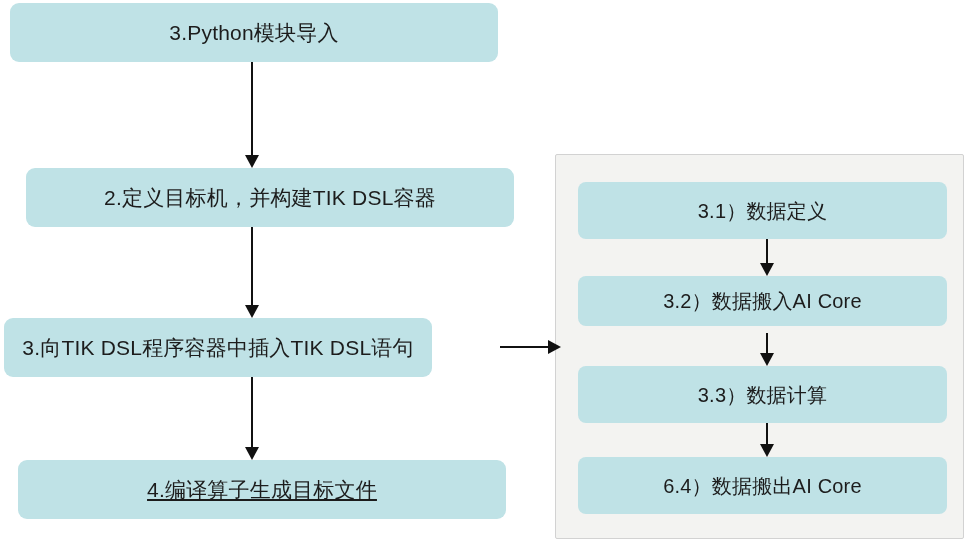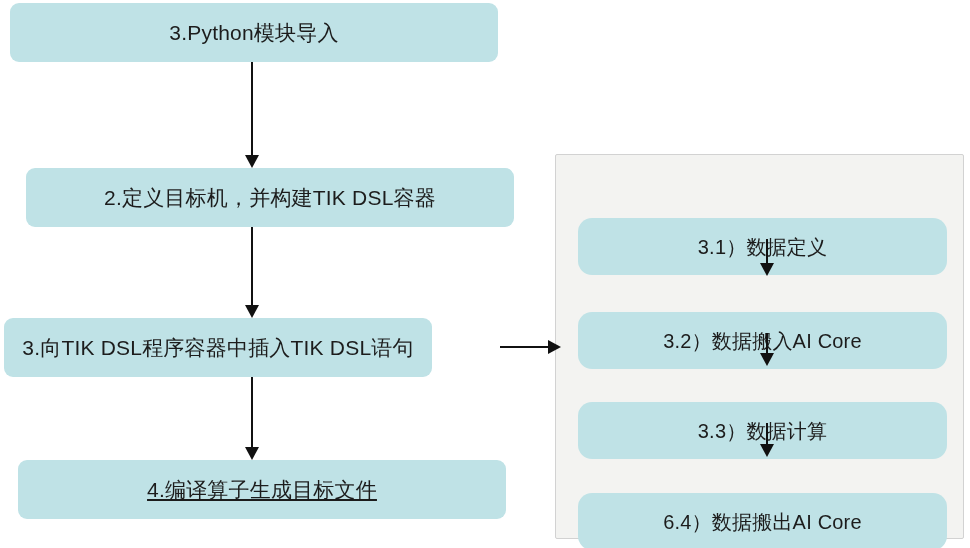--- a/index.html
+++ b/index.html
@@ -29,22 +29,21 @@
     justify-content: center;
     color: #1c1c1c;
     font-size: 21px;
     line-height: 1.2;
     letter-spacing: 0.2px;
     white-space: nowrap;
     user-select: none;
   }
   .node.sub {
     font-size: 20px;
-    border-radius: 14px;
-    margin-top: 36px;
+    border-radius: 8px;
   }
 
   
   #box-1 { left: 10px;  top: 3px;   width: 488px; height: 59px; }
   #box-2 { left: 26px;  top: 168px; width: 488px; height: 59px; }
   #box-3 { left: 4px;   top: 318px; width: 428px; height: 59px; }
   #box-4 { left: 18px;  top: 460px; width: 488px; height: 59px; text-decoration: underline; }
 
   
   #sub-panel {
@@ -54,21 +53,21 @@
     width: 409px;
     height: 385px;
     box-sizing: border-box;
     background: #f3f3f1;
     border: 1px solid #d2d2d2;
     border-radius: 2px;
   }
 
   
   #box-31 { left: 578px; top: 182px; width: 369px; height: 57px; }
-  #box-32 { left: 578px; top: 276px; width: 369px; height: 57px; }
+  #box-32 { left: 578px; top: 276px; width: 369px; height: 50px; }
   #box-33 { left: 578px; top: 366px; width: 369px; height: 57px; text-align: center; }
   #box-34 { left: 578px; top: 457px; width: 369px; height: 57px; }
 
   
   .arrow-v {
     position: absolute;
     width: 16px;
   }
   .arrow-v .shaft {
     position: absolute;

